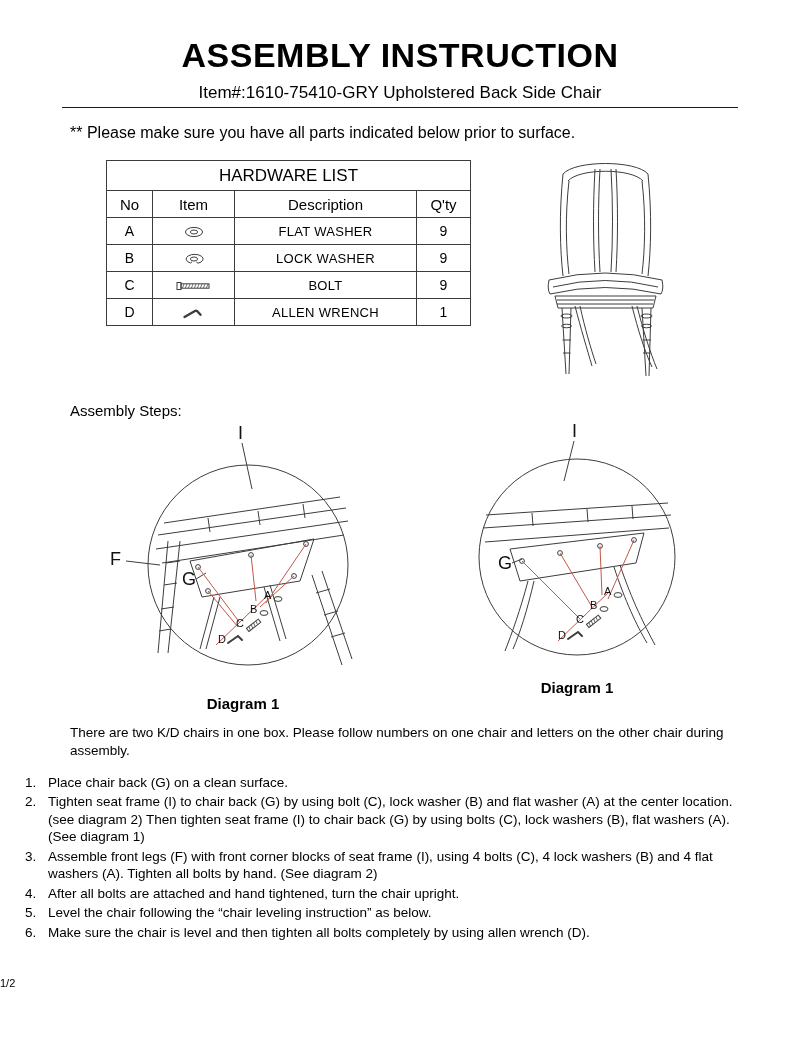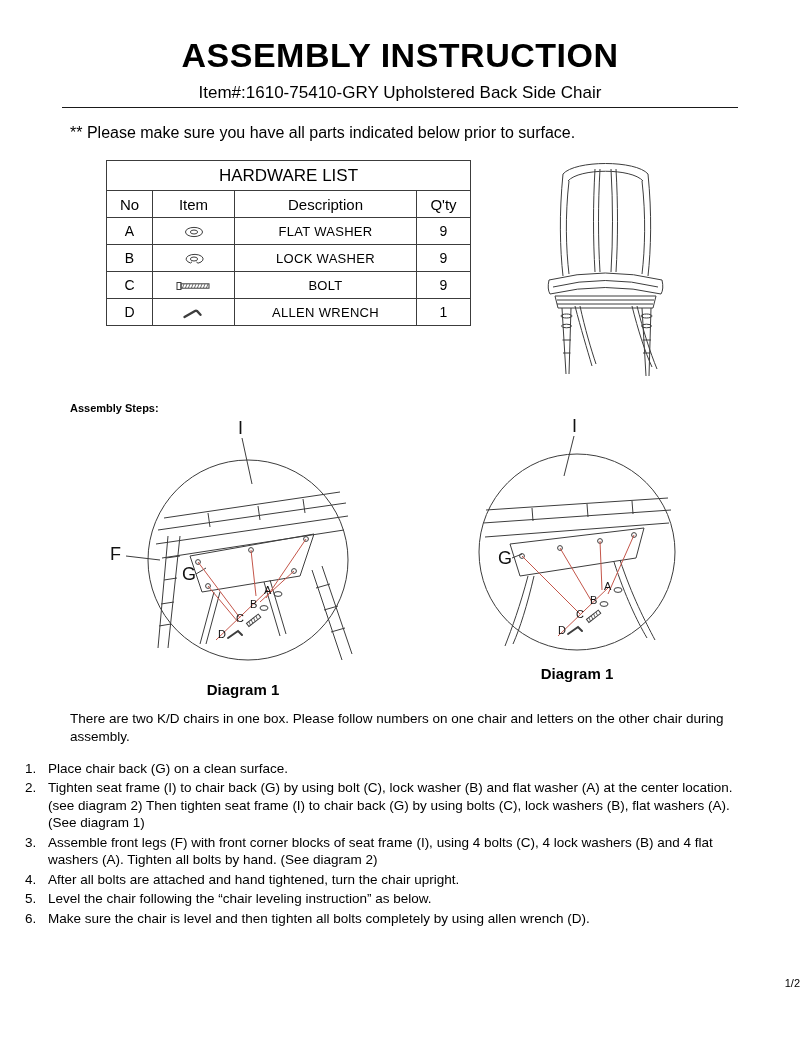--- a/index.html
+++ b/index.html
@@ -26,33 +26,33 @@
   .col-item{width:82px;}
   .col-desc{width:182px;}
   .col-qty{width:54px;}
   td.no-cell{font-size:14px;height:24px;}
   td.desc-cell{font-size:13px;text-align:left;padding-left:22px;letter-spacing:.3px;}
   td.qty-cell{font-size:14px;}
   .glyph{display:inline-block;vertical-align:middle;}
 
   .chair-fig{margin-left:42px;margin-top:-6px;}
 
-  .steps-heading{font-size:11px;font-weight:bold;margin:16px 0 0 70px;}
+  .steps-heading{font-size:15px;font-weight:normal;margin:16px 0 0 70px;}
 
   .diagram-row{display:flex;justify-content:center;gap:64px;margin-top:4px;}
   .diagram-fig{text-align:center;}
-  .diagram-caption{font-size:15px;font-weight:bold;margin-top:7px;}
+  .diagram-caption{font-size:15px;font-weight:bold;margin-top:16px;}
   .diagram-fig.right .diagram-caption{position:relative;top:-8px;}
 
   .intro{font-size:13.5px;line-height:1.32;margin:12px 70px 0 70px;}
 
   ol.steps{font-size:13.5px;line-height:1.3;margin:14px 66px 0 40px;padding:0;}
   ol.steps li{padding-left:8px;margin-bottom:2px;}
 
-  .page-number{position:absolute;bottom:48px;left:0;width:100%;text-align:right;font-size:11px;}
+  .page-number{position:absolute;bottom:48px;left:0;width:100%;text-align:left;font-size:11px;}
 
   svg .ink{stroke:#3d3d3d;fill:none;stroke-width:1;}
   svg .ink-thin{stroke:#4a4a4a;fill:none;stroke-width:.8;}
   svg .red{stroke:#c4564a;fill:none;stroke-width:1;}
   svg text.big-label{font-family:"Liberation Sans",sans-serif;font-size:18px;fill:#111;}
   svg text.small-label{font-family:"Liberation Sans",sans-serif;font-size:11px;fill:#111;}
 </style>
 </head>
 <body>
 

